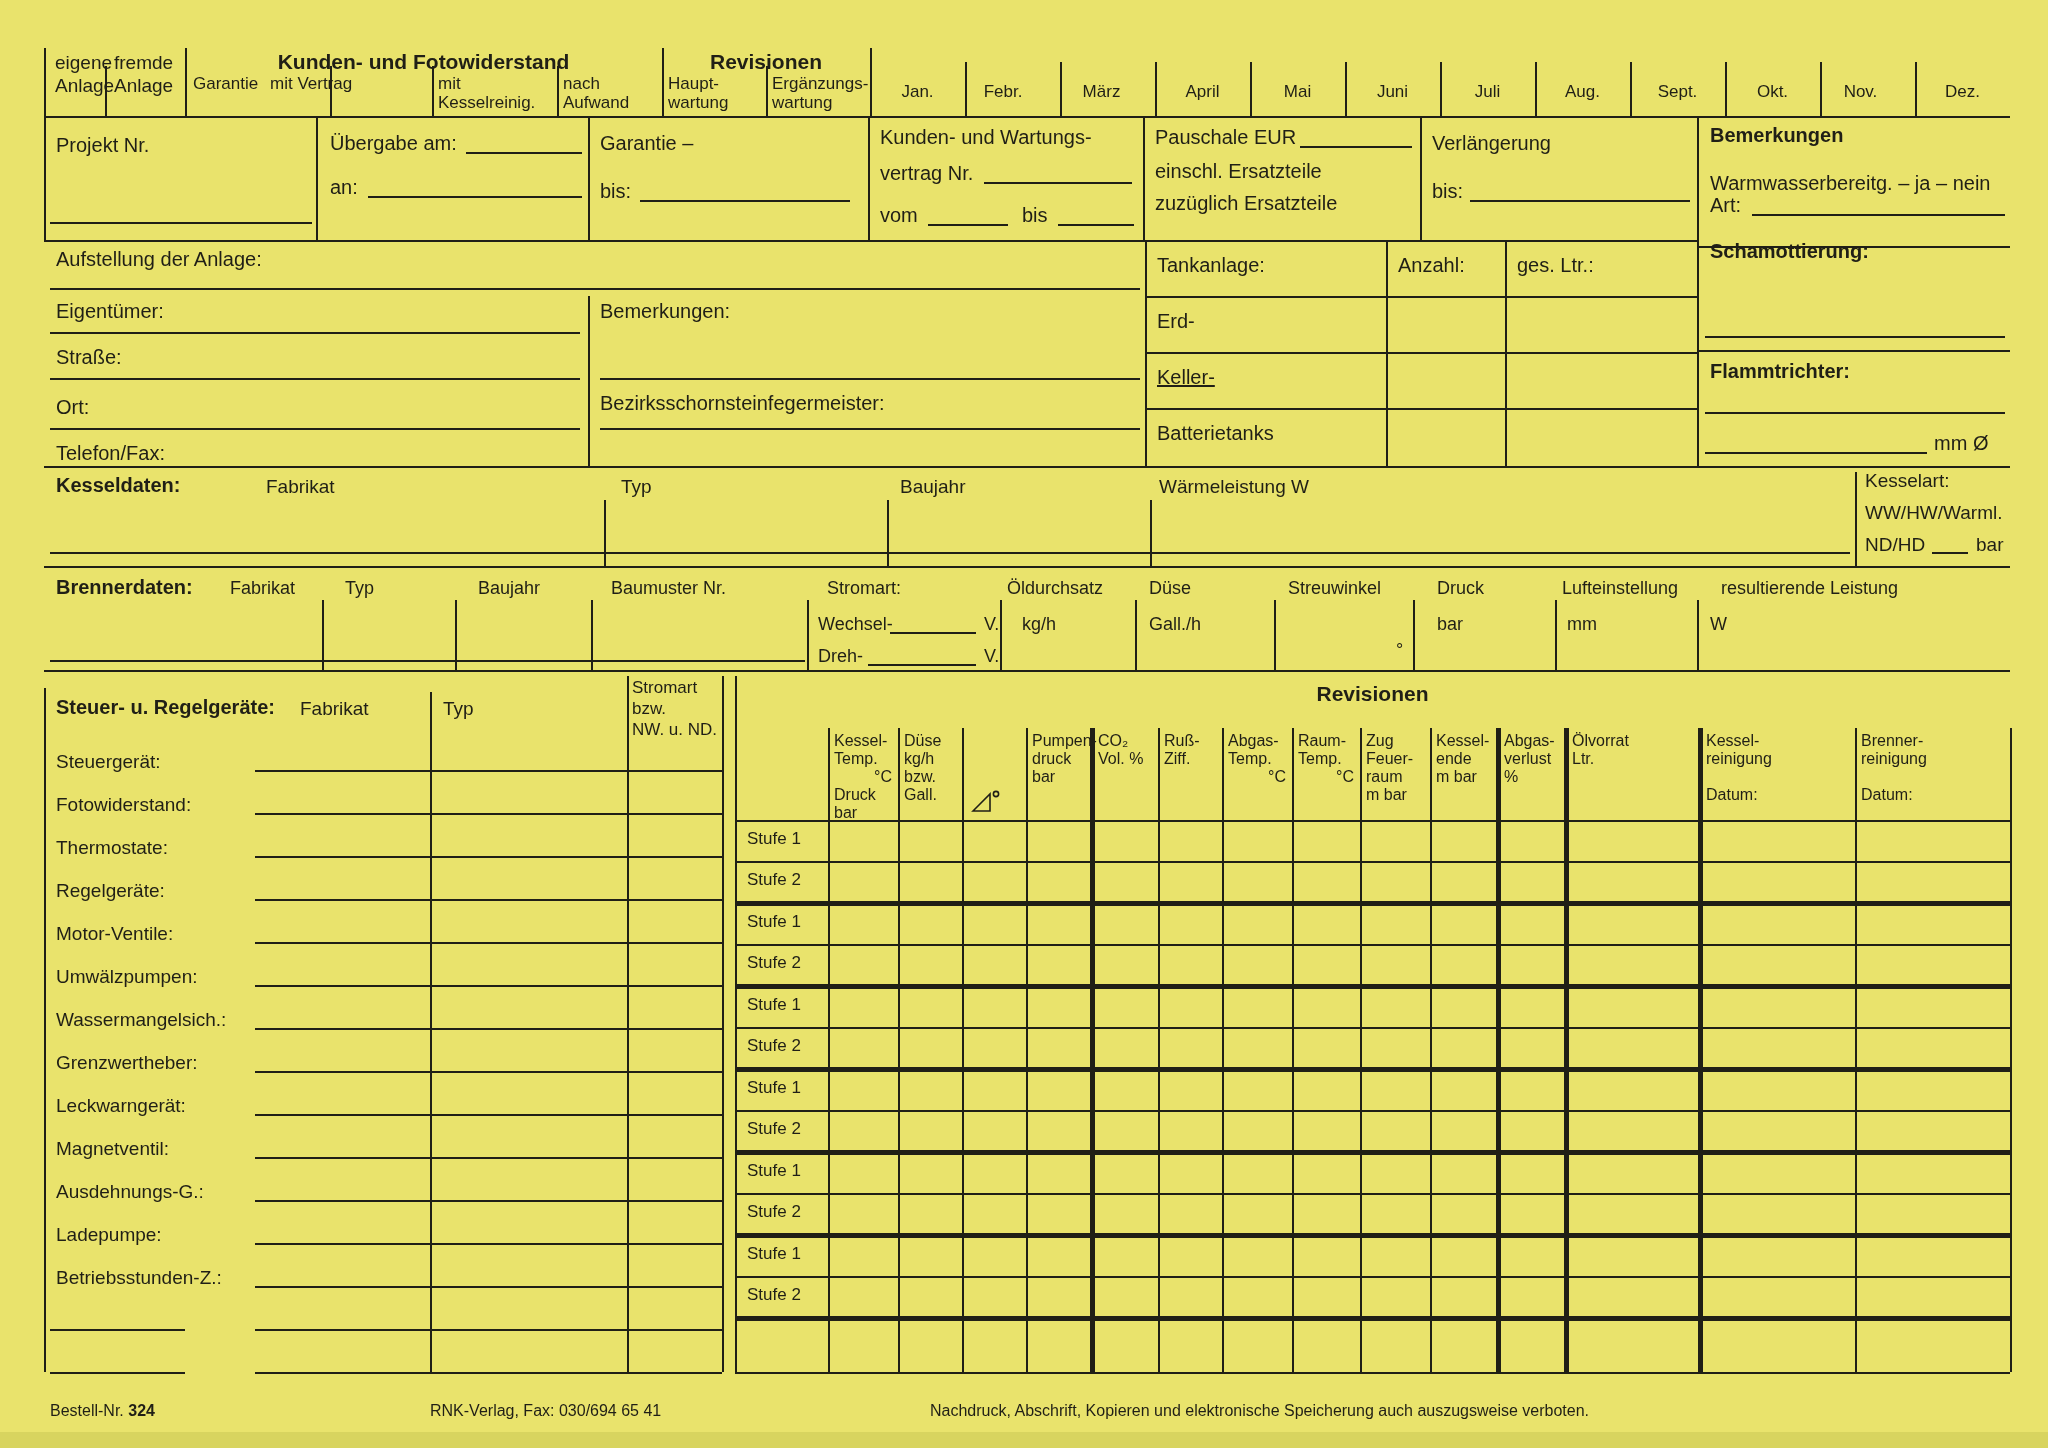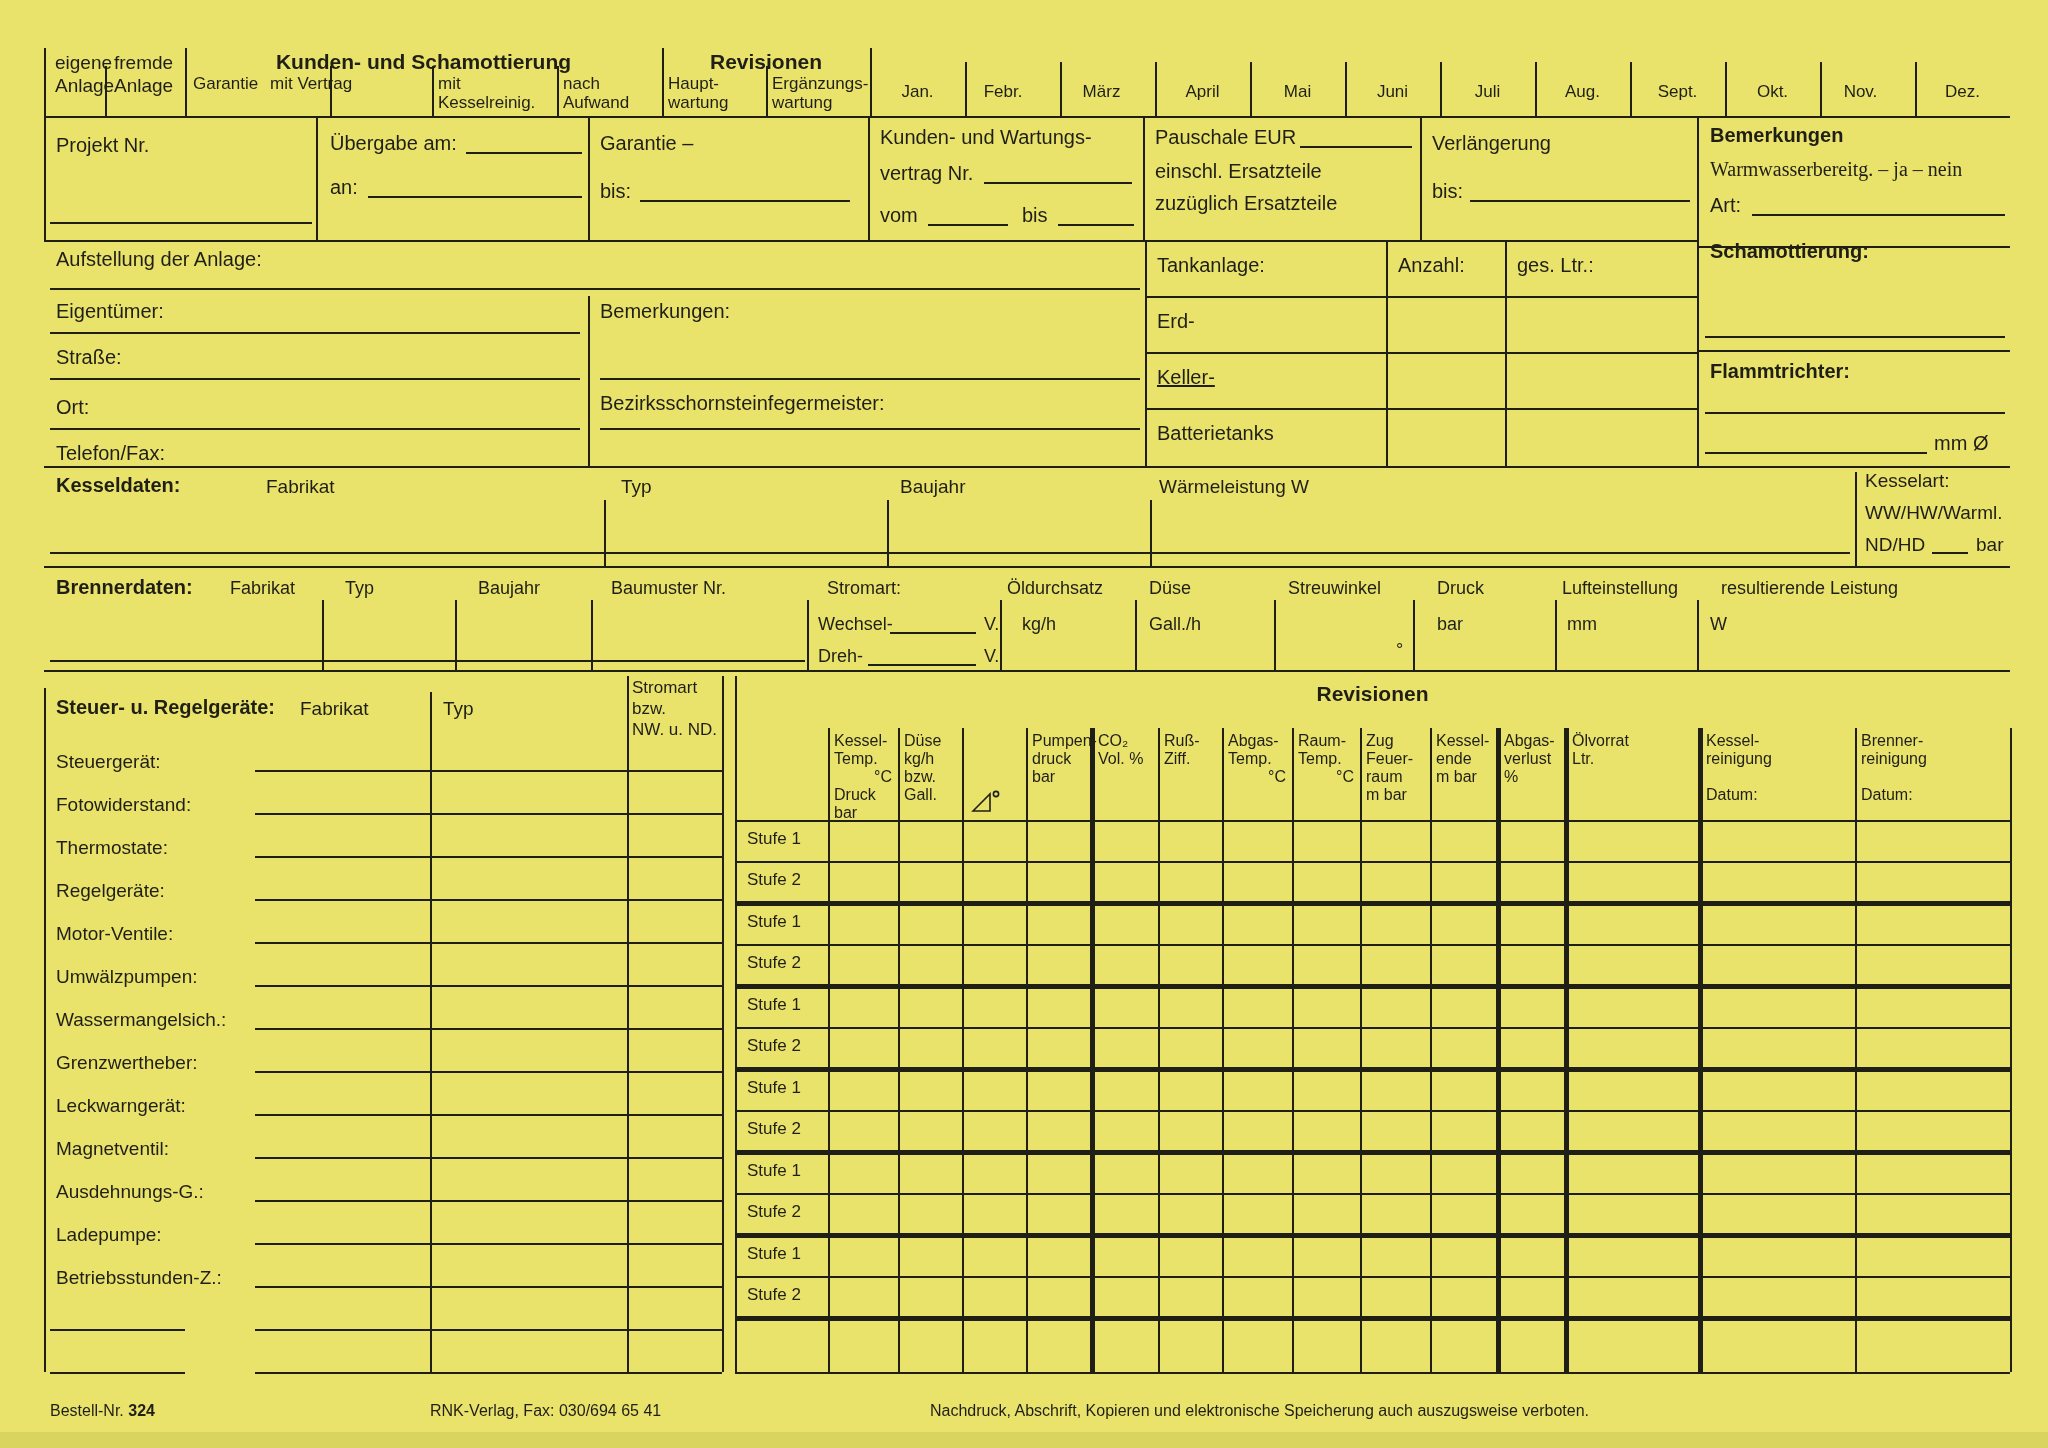--- a/index.html
+++ b/index.html
@@ -29,21 +29,21 @@
       <div class="vl" style="left: 44px; top: 48px; height: 70px;"></div>
       <div class="vl" style="left: 105px; top: 66px; height: 52px;"></div>
       <div class="vl" style="left: 185px; top: 48px; height: 70px;"></div>
       <div class="vl" style="left: 662px; top: 48px; height: 70px;"></div>
       <div class="vl" style="left: 870px; top: 48px; height: 70px;"></div>
       <div class="hl" style="left: 44px; top: 116px; width: 1966px;"></div>
       <div class="txt s19" style="left: 55px; top: 52px;">eigene</div>
       <div class="txt s19" style="left: 55px; top: 75px;">Anlage</div>
       <div class="txt s19" style="left: 114px; top: 52px;">fremde</div>
       <div class="txt s19" style="left: 114px; top: 75px;">Anlage</div>
-      <div class="txt b s21 c" style="left: 185px; top: 50px; width: 477px;">Kunden- und Schamottierung</div>
+      <div class="txt b s21 c" style="left: 185px; top: 50px; width: 477px;">Kunden- und Fotowiderstand</div>
       <div class="vl" style="left: 330px; top: 66px; height: 52px;"></div>
       <div class="vl" style="left: 432px; top: 66px; height: 52px;"></div>
       <div class="vl" style="left: 557px; top: 66px; height: 52px;"></div>
       <div class="txt s17" style="left: 193px; top: 74px;">Garantie</div>
       <div class="txt s17" style="left: 270px; top: 74px;">mit Vertrag</div>
       <div class="txt s17" style="left: 438px; top: 74px;">mit</div>
       <div class="txt s17" style="left: 438px; top: 93px;">Kesselreinig.</div>
       <div class="txt s17" style="left: 563px; top: 74px;">nach</div>
       <div class="txt s17" style="left: 563px; top: 93px;">Aufwand</div>
       <div class="txt b s21 c" style="left: 662px; top: 50px; width: 208px;">Revisionen</div>
@@ -103,21 +103,21 @@
       <div class="hl" style="left: 1300px; top: 146px; width: 112px;"></div>
       <div class="txt " style="left: 1155px; top: 160px;">einschl. Ersatzteile</div>
       <div class="txt " style="left: 1155px; top: 192px;">zuzüglich Ersatzteile</div>
       <div class="txt " style="left: 1432px; top: 132px;">Verlängerung</div>
       <div class="txt " style="left: 1432px; top: 180px;">bis:</div>
       <div class="hl" style="left: 1470px; top: 200px; width: 220px;"></div>
       <div class="vl" style="left: 1697px; top: 118px; height: 350px;"></div>
       <div class="hl" style="left: 1697px; top: 246px; width: 313px;"></div>
       <div class="hl" style="left: 1697px; top: 350px; width: 313px;"></div>
       <div class="txt b" style="left: 1710px; top: 124px;">Bemerkungen</div>
-      <div class="txt " style="left: 1710px; top: 158px; font-family: Liberation Serif, serif;">Warmwasserbereitg. – ja – nein</div>
+      <div class="txt " style="left: 1710px; top: 172px;">Warmwasserbereitg. – ja – nein</div>
       <div class="txt " style="left: 1710px; top: 194px;">Art:</div>
       <div class="hl" style="left: 1752px; top: 214px; width: 253px;"></div>
       <div class="txt b" style="left: 1710px; top: 240px;">Schamottierung:</div>
       <div class="hl" style="left: 1705px; top: 336px; width: 300px;"></div>
       <div class="txt b" style="left: 1710px; top: 360px;">Flammtrichter:</div>
       <div class="hl" style="left: 1705px; top: 412px; width: 300px;"></div>
       <div class="hl" style="left: 1705px; top: 452px; width: 222px;"></div>
       <div class="txt " style="left: 1934px; top: 432px;">mm Ø</div>
       <div class="txt " style="left: 56px; top: 248px;">Aufstellung der Anlage:</div>
       <div class="hl" style="left: 50px; top: 288px; width: 1090px;"></div>

